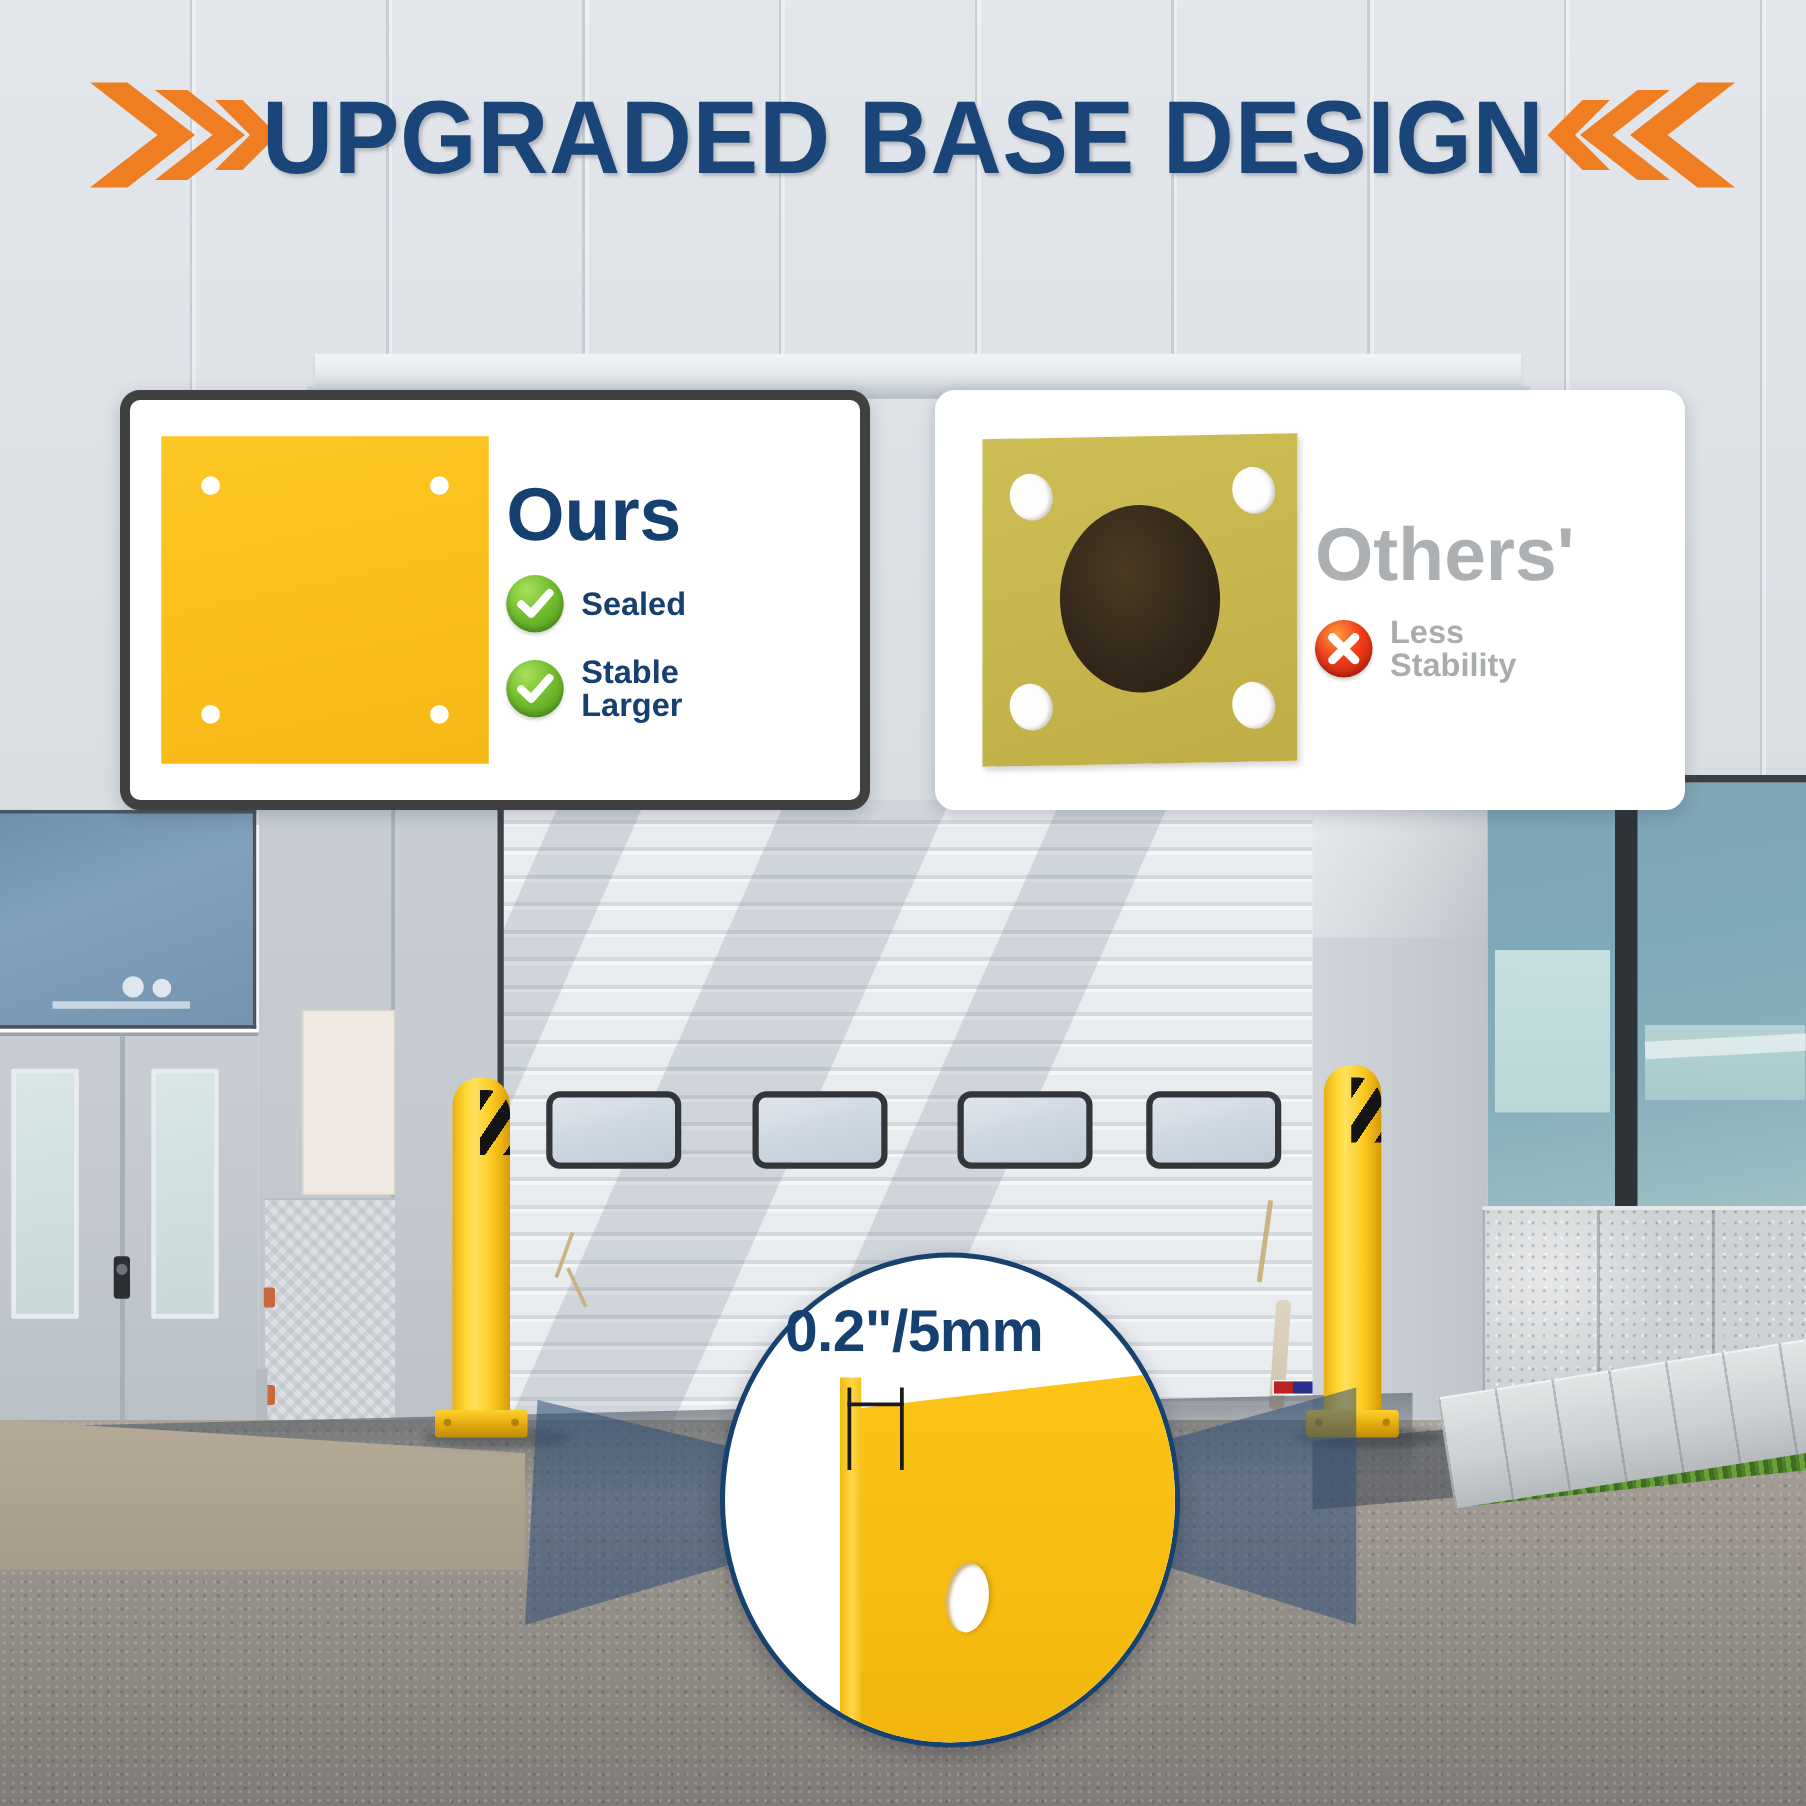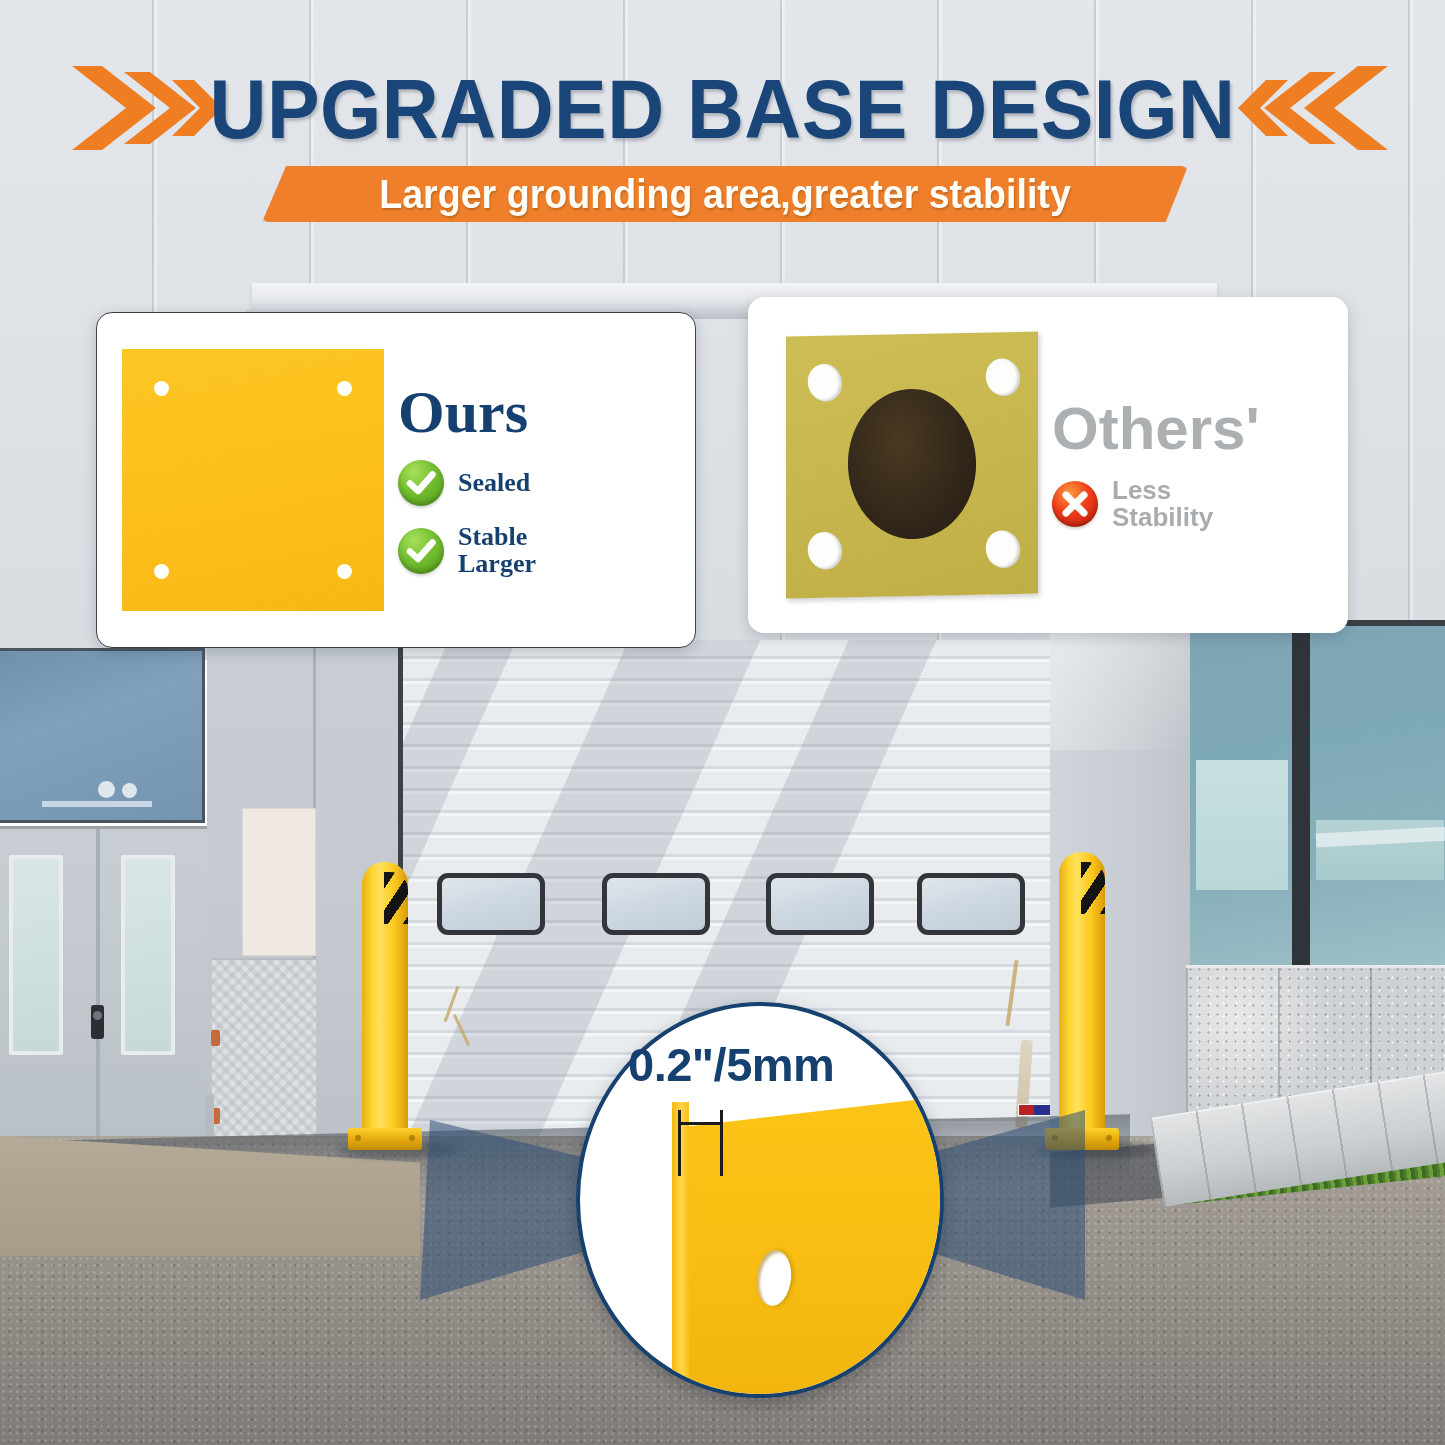--- a/index.html
+++ b/index.html
@@ -341,25 +341,24 @@
   }
 
   
   .card {
     position: absolute; background: #ffffff; border-radius: 16px;
     box-shadow: 0 4px 14px rgba(40,50,65,0.22);
     display: flex; align-items: center;
   }
   #card-ours {
     left: 96px; top: 312px; width: 600px; height: 336px;
-    border: 1px solid #404040;
-    font-family: Liberation Serif, serif;
+    border: 8px solid #404040;
   }
   #card-others {
-    left: 748px; top: 297px; width: 600px; height: 336px;
+    left: 748px; top: 312px; width: 600px; height: 336px;
     border: 3px solid #ffffff;
   }
 
   .card-figure { position: relative; flex: 0 0 auto; }
 
   
   .plate-solid {
     position: relative; width: 262px; height: 262px; margin-left: 25px;
     background: linear-gradient(168deg,#fdc723 0%, #fcc01c 45%, #f6b814 100%);
   }
@@ -579,24 +578,20 @@
     <svg id="chev-right-group" class="chev-group" width="150" height="92" viewBox="0 0 150 92">
       <g fill="#ef7d22">
         <polygon points="50,18 28,18 0,46 28,74 50,74 22,46"></polygon>
         <polygon points="98,10 72,10 26,46 72,82 98,82 52,46"></polygon>
         <polygon points="150,4 120,4 66,46 120,88 150,88 96,46"></polygon>
       </g>
     </svg>
 
     <div class="title">UPGRADED BASE DESIGN</div>
 
-    <div class="subtitle-wrap">
-      <div class="subtitle-bg"></div>
-      <div class="subtitle-text">Larger grounding area,greater stability</div>
-    </div>
   </div>
 
   <div class="card" id="card-ours">
     <div class="card-figure">
       <div class="plate-solid">
         <span class="hole tl"></span>
         <span class="hole tr"></span>
         <span class="hole bl"></span>
         <span class="hole br"></span>
       </div>

